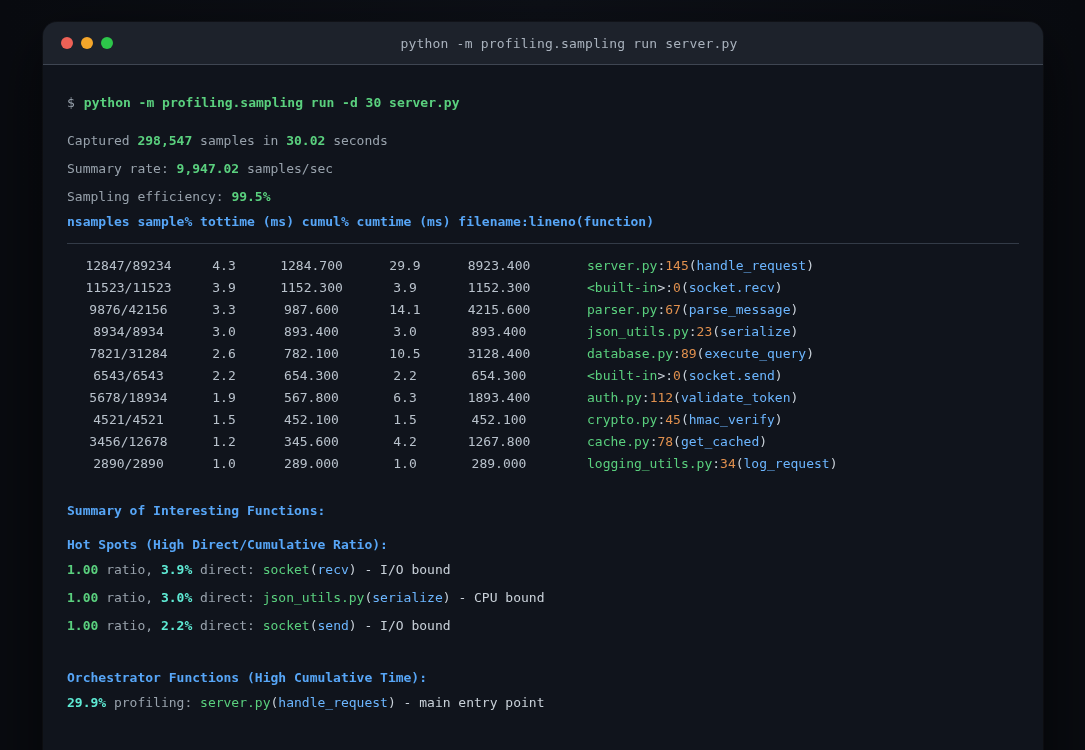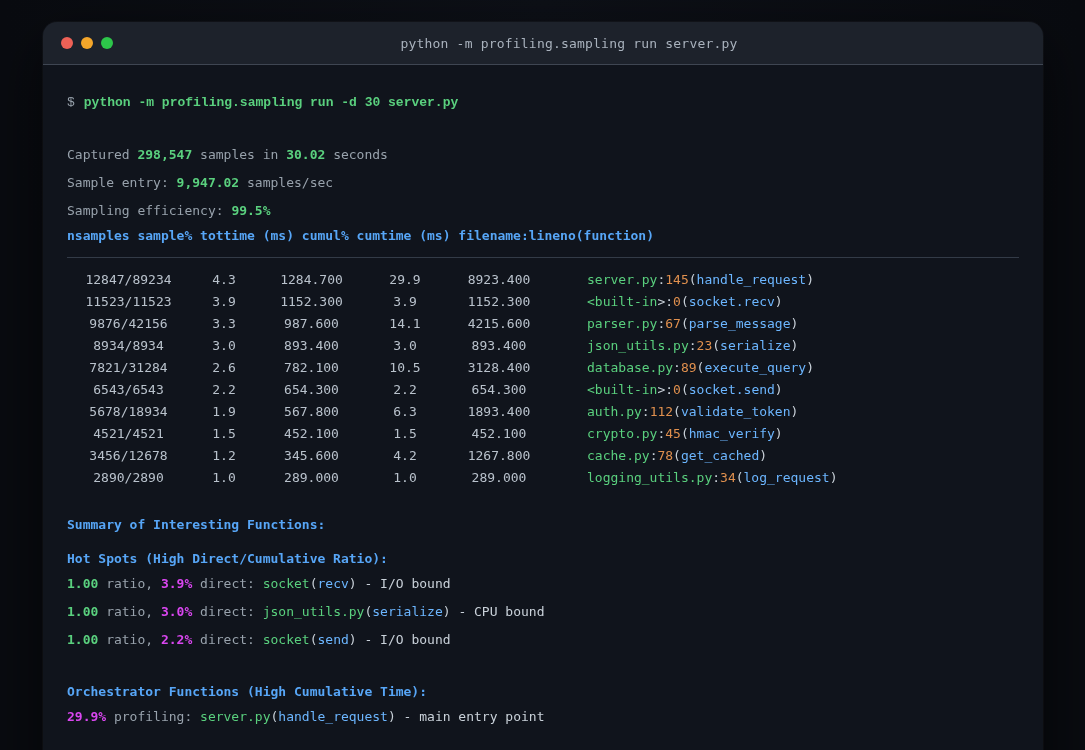--- a/index.html
+++ b/index.html
@@ -27,26 +27,26 @@
 
   .line   { line-height:28px; white-space:pre; font-size:13px; }
   .line22 { line-height:22px; white-space:pre; font-size:13px; }
   .trow   { line-height:22px; white-space:pre; display:flex; font-size:13px; }
 
   .mut  { color:#98a2ac; }
   .fg   { color:#c9d1d9; }
   .grn  { color:#5ad07e; }
   .grnb { color:#5ad07e; font-weight:bold; }
   .org  { color:#e0904e; }
-  .orgb { color:#d946ef; font-weight:bold; }
+  .orgb { color:#5eead4; font-weight:bold; }
   .blu  { color:#57a6f7; font-weight:bold; }
   .fnb  { color:#6cb6ff; }
 
   .prompt { margin-right:9px; }
-  .cmd-line { margin-bottom:24px;font-family:Liberation Mono, monospace; }
+  .cmd-line { margin-bottom:10px; }
   .mt-profile  { margin-top:20px; }
   .tdivider { margin-top:10px; border-top:1px solid #333b47; height:0; }
   .tbody { margin-top:11px; }
   .mt-summary  { margin-top:25px; }
   .mt-hotspots { margin-top:12px; }
   .mt-orch     { margin-top:27px; }
 
   .cell { display:inline-block; flex:none; text-align:center; color:#b9c2cc; }
   .w1 { width:123px; } .w2 { width:68px; } .w3 { width:107px; }
   .w4 { width:80px; }  .w5 { width:108px; }
@@ -63,21 +63,21 @@
       <span class="light" style="background: rgb(45, 198, 74);"></span>
     </div>
     <div class="title">python -m profiling.sampling run server.py</div>
   </div>
 
   <div class="content">
     <div class="line cmd-line"><span class="mut prompt">$</span><span class="grnb">python -m profiling.sampling run -d 30 server.py</span></div>
 
     <div>
         <div class="line"><span class="mut">Captured </span><span class="grnb">298,547</span><span class="mut"> samples in </span><span class="grnb">30.02</span><span class="mut"> seconds</span></div>
-        <div class="line"><span class="mut">Sample entry: </span><span class="grnb">9,947.02</span><span class="mut"> samples/sec</span></div>
+        <div class="line"><span class="mut">Summary rate: </span><span class="grnb">9,947.02</span><span class="mut"> samples/sec</span></div>
         <div class="line"><span class="mut">Sampling efficiency: </span><span class="grnb">99.5%</span></div>
       </div>
 
     <div class="line22 blu">nsamples sample% tottime (ms) cumul% cumtime (ms) filename:lineno(function)</div>
     <div class="tdivider"></div>
     <div class="tbody">
         <div class="trow"><span class="cell w1">12847/89234</span><span class="cell w2">4.3</span><span class="cell w3">1284.700</span><span class="cell w4">29.9</span><span class="cell w5">8923.400</span><span class="fcell"><span class="grn">server.py</span><span class="fg">:</span><span class="org">145</span><span class="fg">(</span><span class="fnb">handle_request</span><span class="fg">)</span></span></div>
         <div class="trow"><span class="cell w1">11523/11523</span><span class="cell w2">3.9</span><span class="cell w3">1152.300</span><span class="cell w4">3.9</span><span class="cell w5">1152.300</span><span class="fcell"><span class="grn">&lt;built-in</span><span class="fg">&gt;</span><span class="fg">:</span><span class="org">0</span><span class="fg">(</span><span class="fnb">socket.recv</span><span class="fg">)</span></span></div>
         <div class="trow"><span class="cell w1">9876/42156</span><span class="cell w2">3.3</span><span class="cell w3">987.600</span><span class="cell w4">14.1</span><span class="cell w5">4215.600</span><span class="fcell"><span class="grn">parser.py</span><span class="fg">:</span><span class="org">67</span><span class="fg">(</span><span class="fnb">parse_message</span><span class="fg">)</span></span></div>
         <div class="trow"><span class="cell w1">8934/8934</span><span class="cell w2">3.0</span><span class="cell w3">893.400</span><span class="cell w4">3.0</span><span class="cell w5">893.400</span><span class="fcell"><span class="grn">json_utils.py</span><span class="fg">:</span><span class="org">23</span><span class="fg">(</span><span class="fnb">serialize</span><span class="fg">)</span></span></div>

